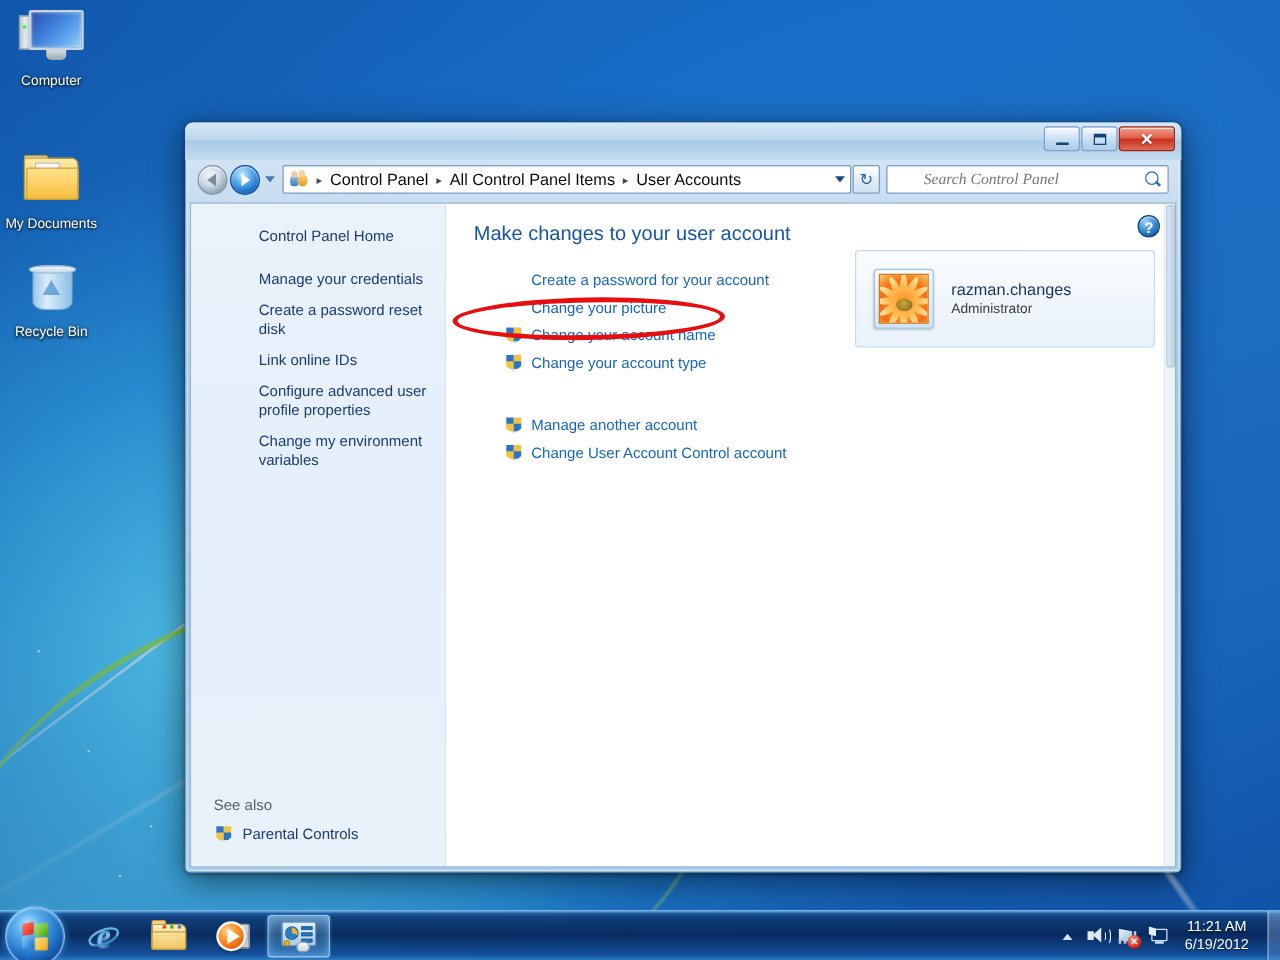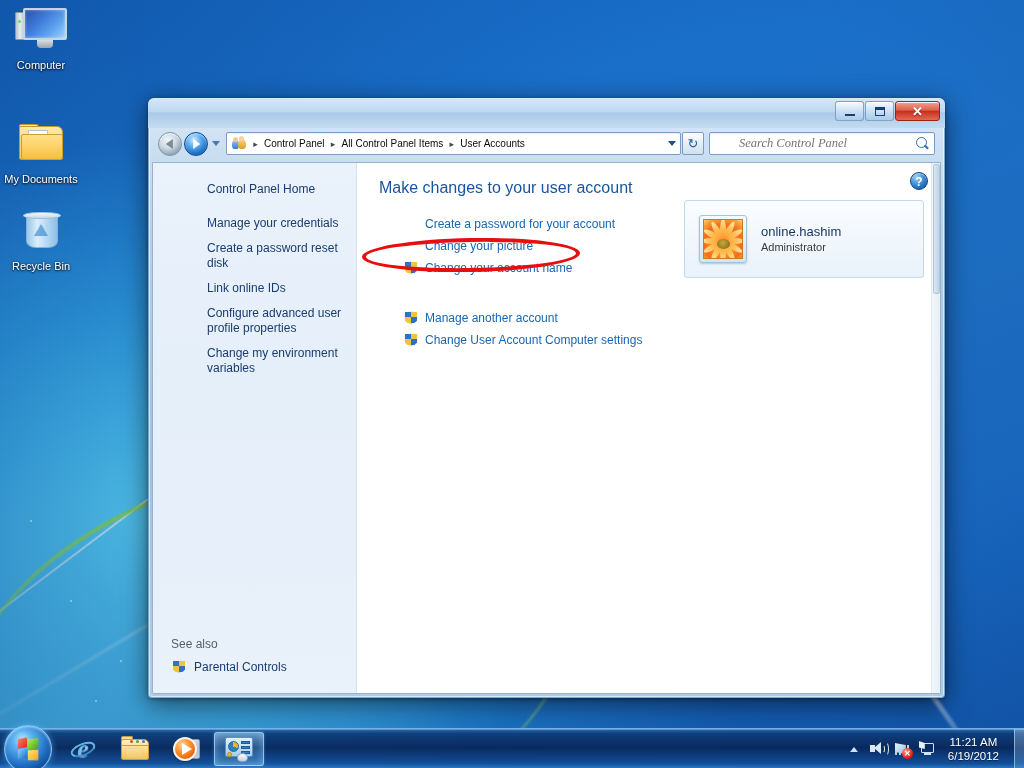--- a/index.html
+++ b/index.html
@@ -203,21 +203,21 @@
     width: 16px; height: 16px; position: relative; flex: 0 0 auto; margin-right: 2px;
   }
   .crumb-users-ico .p1, .crumb-users-ico .p2 {
     position:absolute; border-radius: 50% 50% 40% 40%;
   }
   .crumb-users-ico .p1 { left:1px; top:4px; width:7px; height:9px; background: linear-gradient(180deg,#8fc4ef,#3d7fc4); }
   .crumb-users-ico .p2 { left:7px; top:3px; width:8px; height:10px; background: linear-gradient(180deg,#ffd77a,#e09a26); }
   .crumb-users-ico .h1 { position:absolute; left:2px; top:1px; width:5px; height:5px; border-radius:50%; background:#f4c89a; }
   .crumb-users-ico .h2 { position:absolute; left:8px; top:0px; width:5px; height:5px; border-radius:50%; background:#f6d2a4; }
 
-  .crumb { font-size: 10px; color: #0b0b0b; padding: 0 2px; white-space: nowrap; cursor: default; }
+  .crumb { font-size: 13px; color: #0b0b0b; padding: 0 2px; white-space: nowrap; cursor: default; }
   .crumb-sep { width: 13px; text-align:center; color:#3a4a58; font-size: 9px; flex: 0 0 auto; }
   .crumb-dd {
     width: 17px; height: 21px; flex: 0 0 auto; margin-left: auto;
     display:flex;align-items:center;justify-content:center;
   }
   .crumb-dd .chev { width:0;height:0;border-left:4px solid transparent;border-right:4px solid transparent;border-top:5px solid #1d4e7e; }
   .refresh-btn {
     width: 22px; height: 23px; flex: 0 0 auto; margin-left: 1px;
     background: linear-gradient(180deg, #ffffff, #e4eef7 50%, #cfe1f1);
     border: 1px solid #7a9ec2; border-radius: 2px;
@@ -689,20 +689,35 @@
                     <span class="q q2"></span>
                     <span class="q q3"></span>
                     <span class="q q4"></span>
                 </span>
                 <span class="sh-mask"></span>
               </span>
             </span>
             <a class="task-link">Change your account name</a>
           </div>
 
+          <div class="link-row">
+            <span class="shield-slot">
+              <span class="shield">
+                <span class="sh-clip">
+                  <span class="sh-body"></span>
+                  <span class="q q1"></span>
+                    <span class="q q2"></span>
+                    <span class="q q3"></span>
+                    <span class="q q4"></span>
+                </span>
+                <span class="sh-mask"></span>
+              </span>
+            </span>
+            <a class="task-link">Change your account type</a>
+          </div>
 
           <div class="link-group-gap"></div>
 
           <div class="link-row">
             <span class="shield-slot">
               <span class="shield">
                 <span class="sh-clip">
                   <span class="sh-body"></span>
                   <span class="q q1"></span>
                     <span class="q q2"></span>
@@ -721,21 +736,21 @@
                 <span class="sh-clip">
                   <span class="sh-body"></span>
                   <span class="q q1"></span>
                     <span class="q q2"></span>
                     <span class="q q3"></span>
                     <span class="q q4"></span>
                 </span>
                 <span class="sh-mask"></span>
               </span>
             </span>
-            <a class="task-link">Change User Account Computer settings</a>
+            <a class="task-link">Change User Account Control account</a>
           </div>
         </div>
 
         <div class="account-card">
           <div class="avatar">
             <div class="pic">
               <span class="petal" style="transform:rotate(0deg);"></span>
               <span class="petal" style="transform:rotate(30deg);"></span>
               <span class="petal" style="transform:rotate(60deg);"></span>
               <span class="petal" style="transform:rotate(90deg);"></span>
@@ -744,21 +759,21 @@
               <span class="petal" style="transform:rotate(180deg);"></span>
               <span class="petal" style="transform:rotate(210deg);"></span>
               <span class="petal" style="transform:rotate(240deg);"></span>
               <span class="petal" style="transform:rotate(270deg);"></span>
               <span class="petal" style="transform:rotate(300deg);"></span>
               <span class="petal" style="transform:rotate(330deg);"></span>
               <span class="core"></span>
             </div>
           </div>
           <div class="acct-text">
-            <div class="acct-name">online.hashim</div>
+            <div class="acct-name">razman.changes</div>
             <div class="acct-role">Administrator</div>
           </div>
         </div>
 
         <div class="vscroll">
           <div class="thumb"></div>
         </div>
       </div>
     </div>
   </div>

